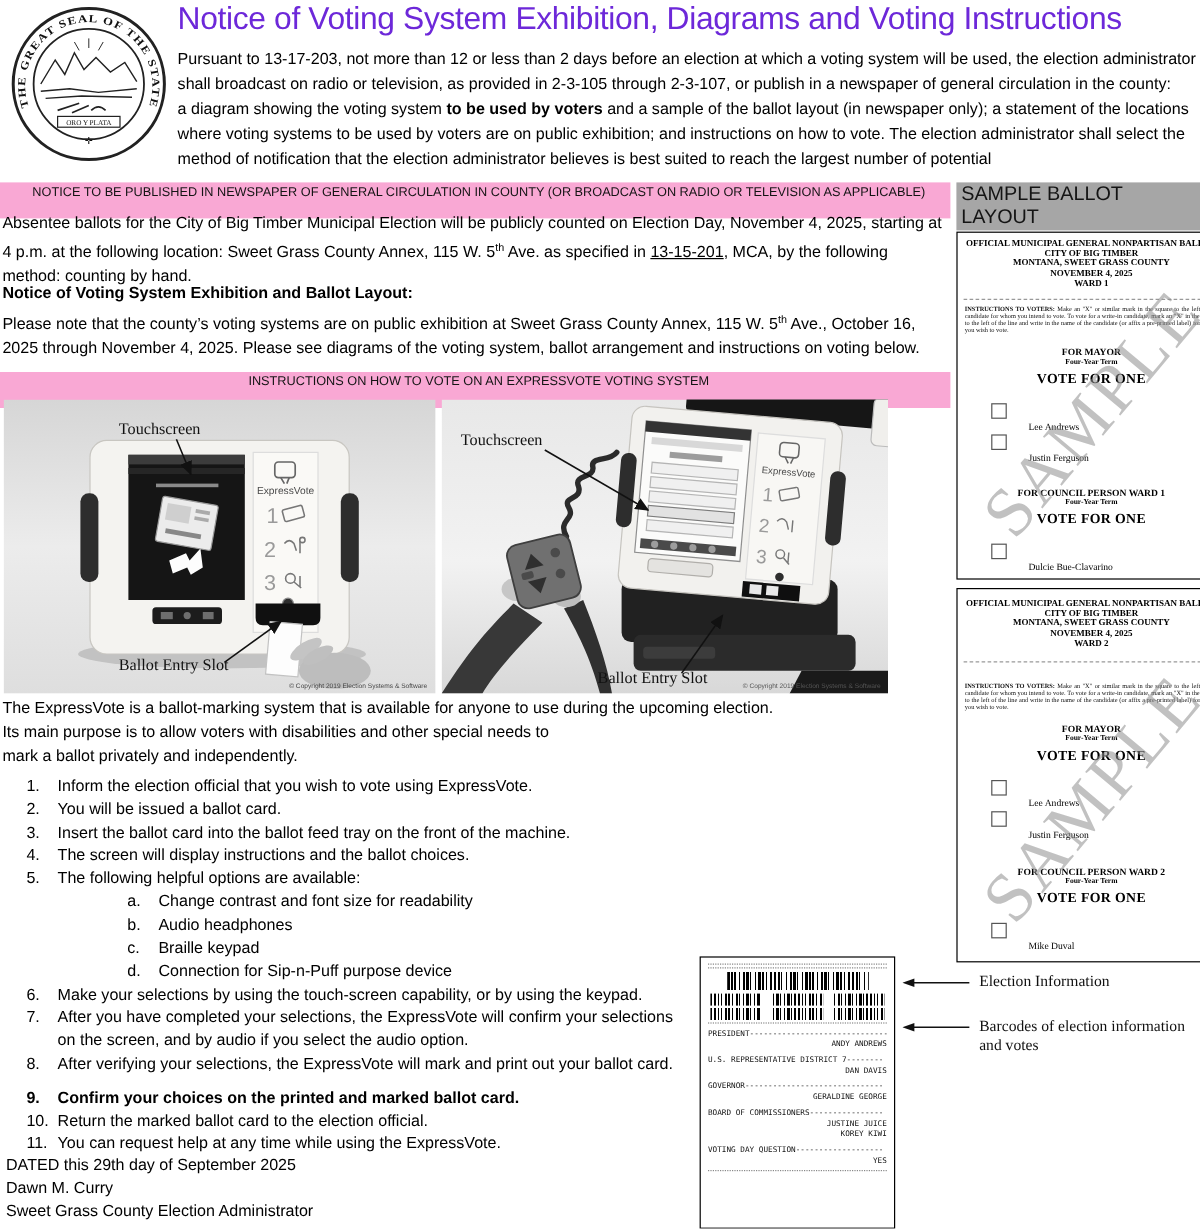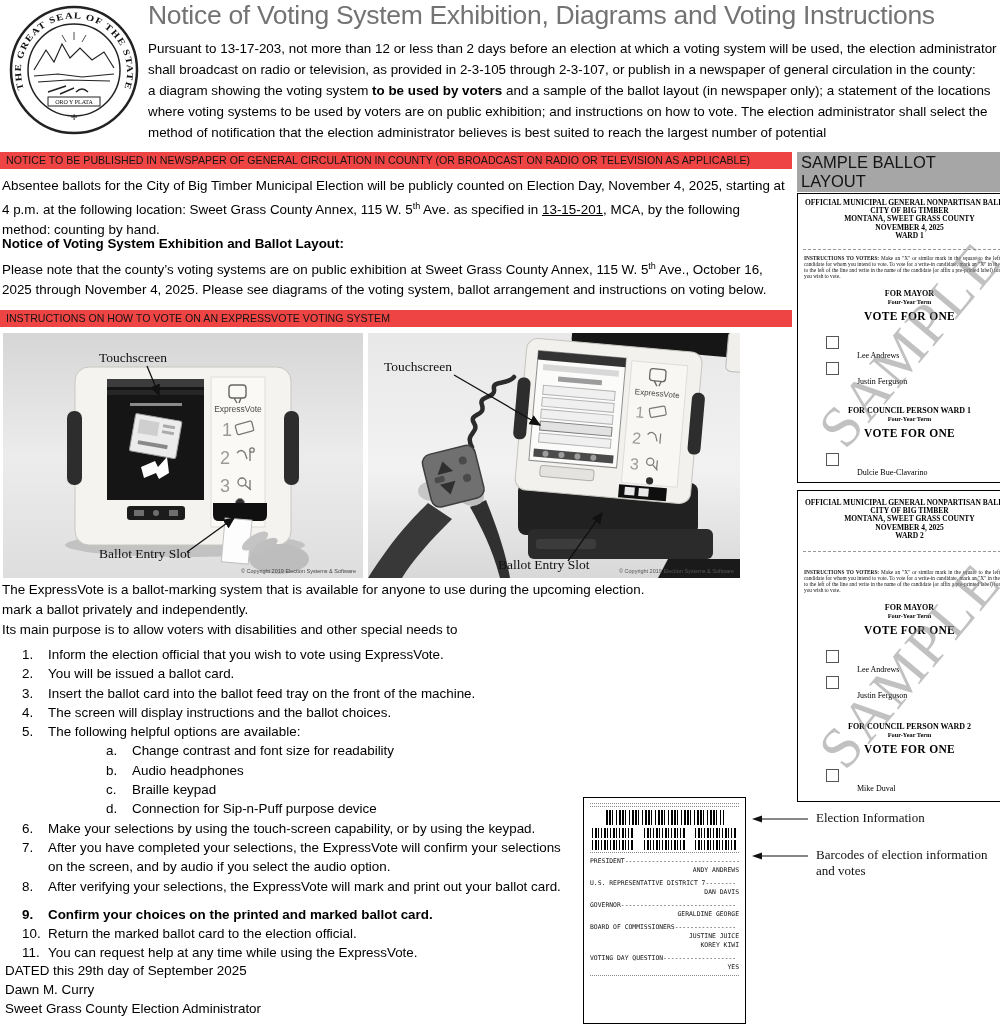--- a/index.html
+++ b/index.html
@@ -2,27 +2,27 @@
 <html><head>
 <meta charset="utf-8">
 <style>
   html,body{margin:0;padding:0;background:#fff;}
   #page{position:relative;width:1000px;height:1024px;background:#fff;color:#000;
         font-family:"Liberation Sans",sans-serif;overflow:hidden;}
 
   
   .seal{position:absolute;left:8px;top:4px;width:132px;height:132px;}
   .doc-title{position:absolute;left:148px;top:0;width:852px;font-size:26.5px;
-             white-space:nowrap;color:#737373;letter-spacing:-0.3px;}
+             white-space:nowrap;color:#6d28d9;letter-spacing:-0.3px;}
   .intro{position:absolute;left:148px;top:38px;width:850px;font-size:13.4px;line-height:21px;}
   .intro p{margin:0;}
 
   
-  .graybar{position:absolute;background:#ef4444;color:#141414;font-size:10.6px;
-           line-height:17px;height:17px;padding-left:6px;white-space:nowrap;overflow:hidden;}
+  .graybar{position:absolute;background:#f9a8d4;color:#141414;font-size:10.6px;
+           line-height:17px;height:30px;padding-left:6px;white-space:nowrap;overflow:hidden;text-align:center;}
   #bar-notice{left:0;top:152px;width:786px;}
   #bar-instr{left:0;top:310px;width:786px;}
 
   
   .bodytext{font-size:13.4px;line-height:20px;}
   #absentee{position:absolute;left:2px;top:176px;width:788px;}
   #exh-head{position:absolute;left:2px;top:236px;font-weight:bold;font-size:13.4px;}
   #exh-p{position:absolute;left:2px;top:256px;width:788px;}
   .statute{text-decoration:underline;}
   sup{font-size:9px;}
@@ -313,22 +313,22 @@
       <text x="16" y="38" font-family="Liberation Serif, serif" font-size="13.5" fill="#111">Touchscreen</text>
       <line x1="86" y1="42" x2="172" y2="92" stroke="#111" stroke-width="1.3" marker-end="url(#ah2)"></line>
       <text x="130" y="236" font-family="Liberation Serif, serif" font-size="13.5" fill="#111">Ballot Entry Slot</text>
       <line x1="200" y1="228" x2="234" y2="180" stroke="#111" stroke-width="1.3" marker-end="url(#ah2)"></line>
       <text x="366" y="240" text-anchor="end" font-size="5.5" fill="#555" font-family="Liberation Sans, sans-serif">© Copyright 2019 Election Systems &amp; Software</text>
     </svg>
   </div>
 
   <div id="desc">
     <div>The ExpressVote is a ballot-marking system that is available for anyone to use during the upcoming election.</div>
+    <div>Its main purpose is to allow voters with disabilities and other special needs to</div>
     <div>mark a ballot privately and independently.</div>
-    <div>Its main purpose is to allow voters with disabilities and other special needs to</div>
   </div>
 
   <div id="steps">
     <div class="step">
         <span class="n">1.</span>
         <span>Inform the election official that you wish to vote using ExpressVote.</span>
       </div>
     <div class="step">
         <span class="n">2.</span>
         <span>You will be issued a ballot card.</span>

